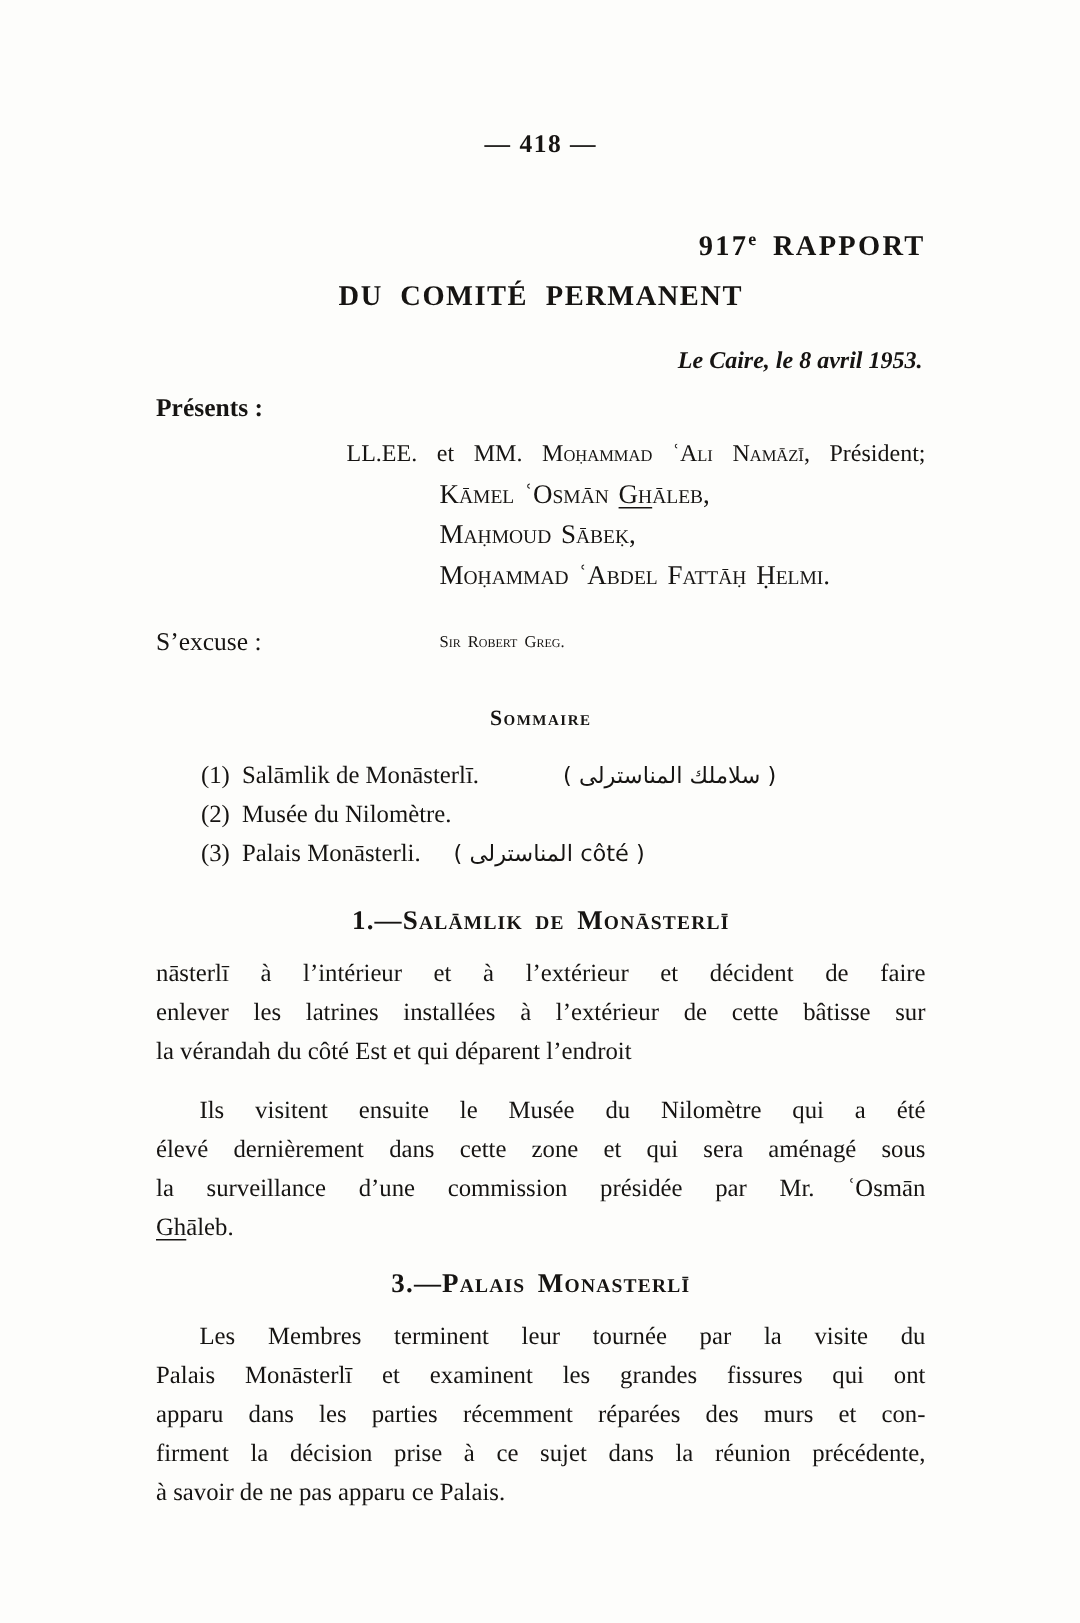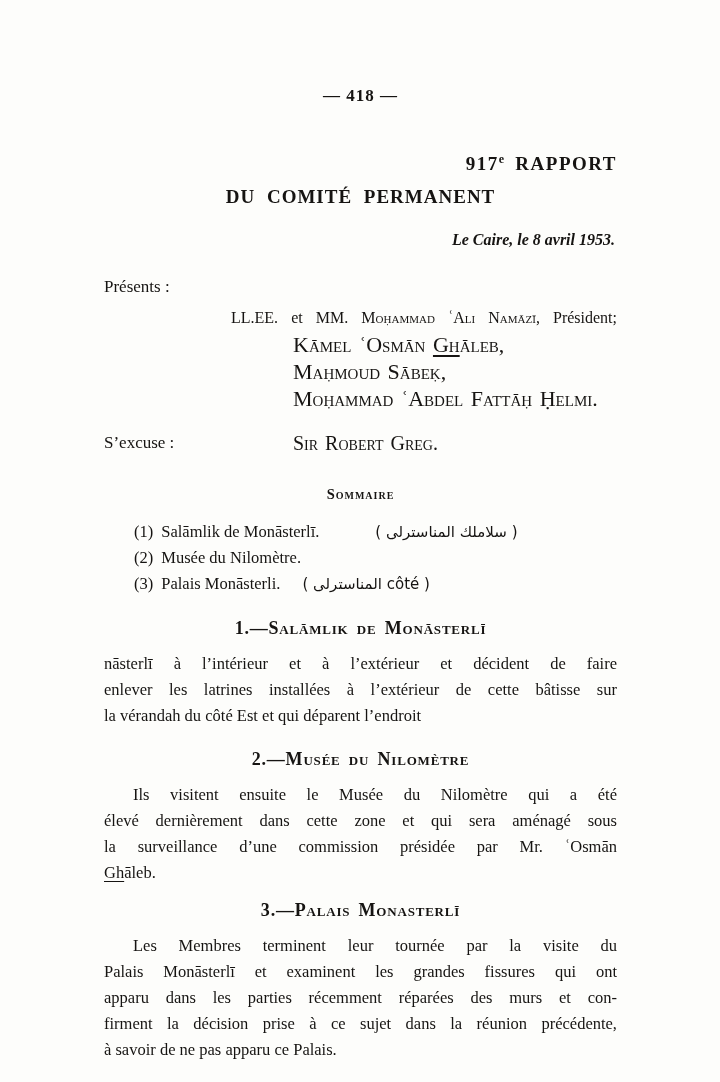--- a/index.html
+++ b/index.html
@@ -54,48 +54,48 @@
     margin-top: 23px;
     text-align: right;
     font-size: 16px;
     font-weight: bold;
     font-style: italic;
     padding-right: 2px;
   }
   .presents-label, .excuse-label {
     font-size: 17px;
   }
-  .presents-label { margin-top: 28px; }
+  .presents-label { margin-top: 12px; font-weight: bold; }
   .sc { font-variant: small-caps; }
   .attend-line1 {
     margin-top: 7px;
     margin-left: 127px;
     line-height: 27px;
     font-size: 16px;
     text-align: justify;
     text-align-last: justify;
     word-spacing: 3px;
   }
   .attend-line {
     margin-left: 189px;
     line-height: 27px;
-    font-size: 22px;
+    font-size: 18px;
     word-spacing: 2px;
   }
   .uln {
     text-decoration: underline;
     text-underline-offset: 3px;
   }
   .excuse-row {
     margin-top: 21px;
     display: flex;
     line-height: 20px;
   }
   .excuse-row .excuse-label { width: 189px; flex: 0 0 189px; }
-  .excuse-row .excused-name { font-size: 20px; word-spacing: 2px; }
+  .excuse-row .excused-name { font-size: 11px; word-spacing: 2px; }
   .sommaire-title {
     margin-top: 33px;
     text-align: center;
     font-size: 14.5px;
     font-variant: small-caps;
     letter-spacing: 1px;
     font-weight: 600;
   }
   .sommaire-list { margin-top: 16px; }
   .sommaire-item {
@@ -184,21 +184,20 @@
       </div>
     </div>
 
     <div class="section-heading sh1">1.—Salāmlik de Monāsterlī</div>
     <div class="para">
       <div class="pline">nāsterlī à l’intérieur et à l’extérieur et décident de faire</div>
       <div class="pline">enlever les latrines installées à l’extérieur de cette bâtisse sur</div>
       <div class="pline last">la vérandah du côté Est et qui déparent l’endroit</div>
     </div>
 
-    <div class="section-heading sh2">2.—Musée du Nilomètre</div>
     <div class="para">
       <div class="pline first">Ils visitent ensuite le Musée du Nilomètre qui a été</div>
       <div class="pline">élevé dernièrement dans cette zone et qui sera aménagé sous</div>
       <div class="pline">la surveillance d’une commission présidée par Mr. ʿOsmān</div>
       <div class="pline last"><span class="uln">Gh</span><span>āleb.</span></div>
     </div>
 
     <div class="section-heading sh3">3.—Palais Monasterlī</div>
     <div class="para">
       <div class="pline first">Les Membres terminent leur tournée par la visite du</div>

